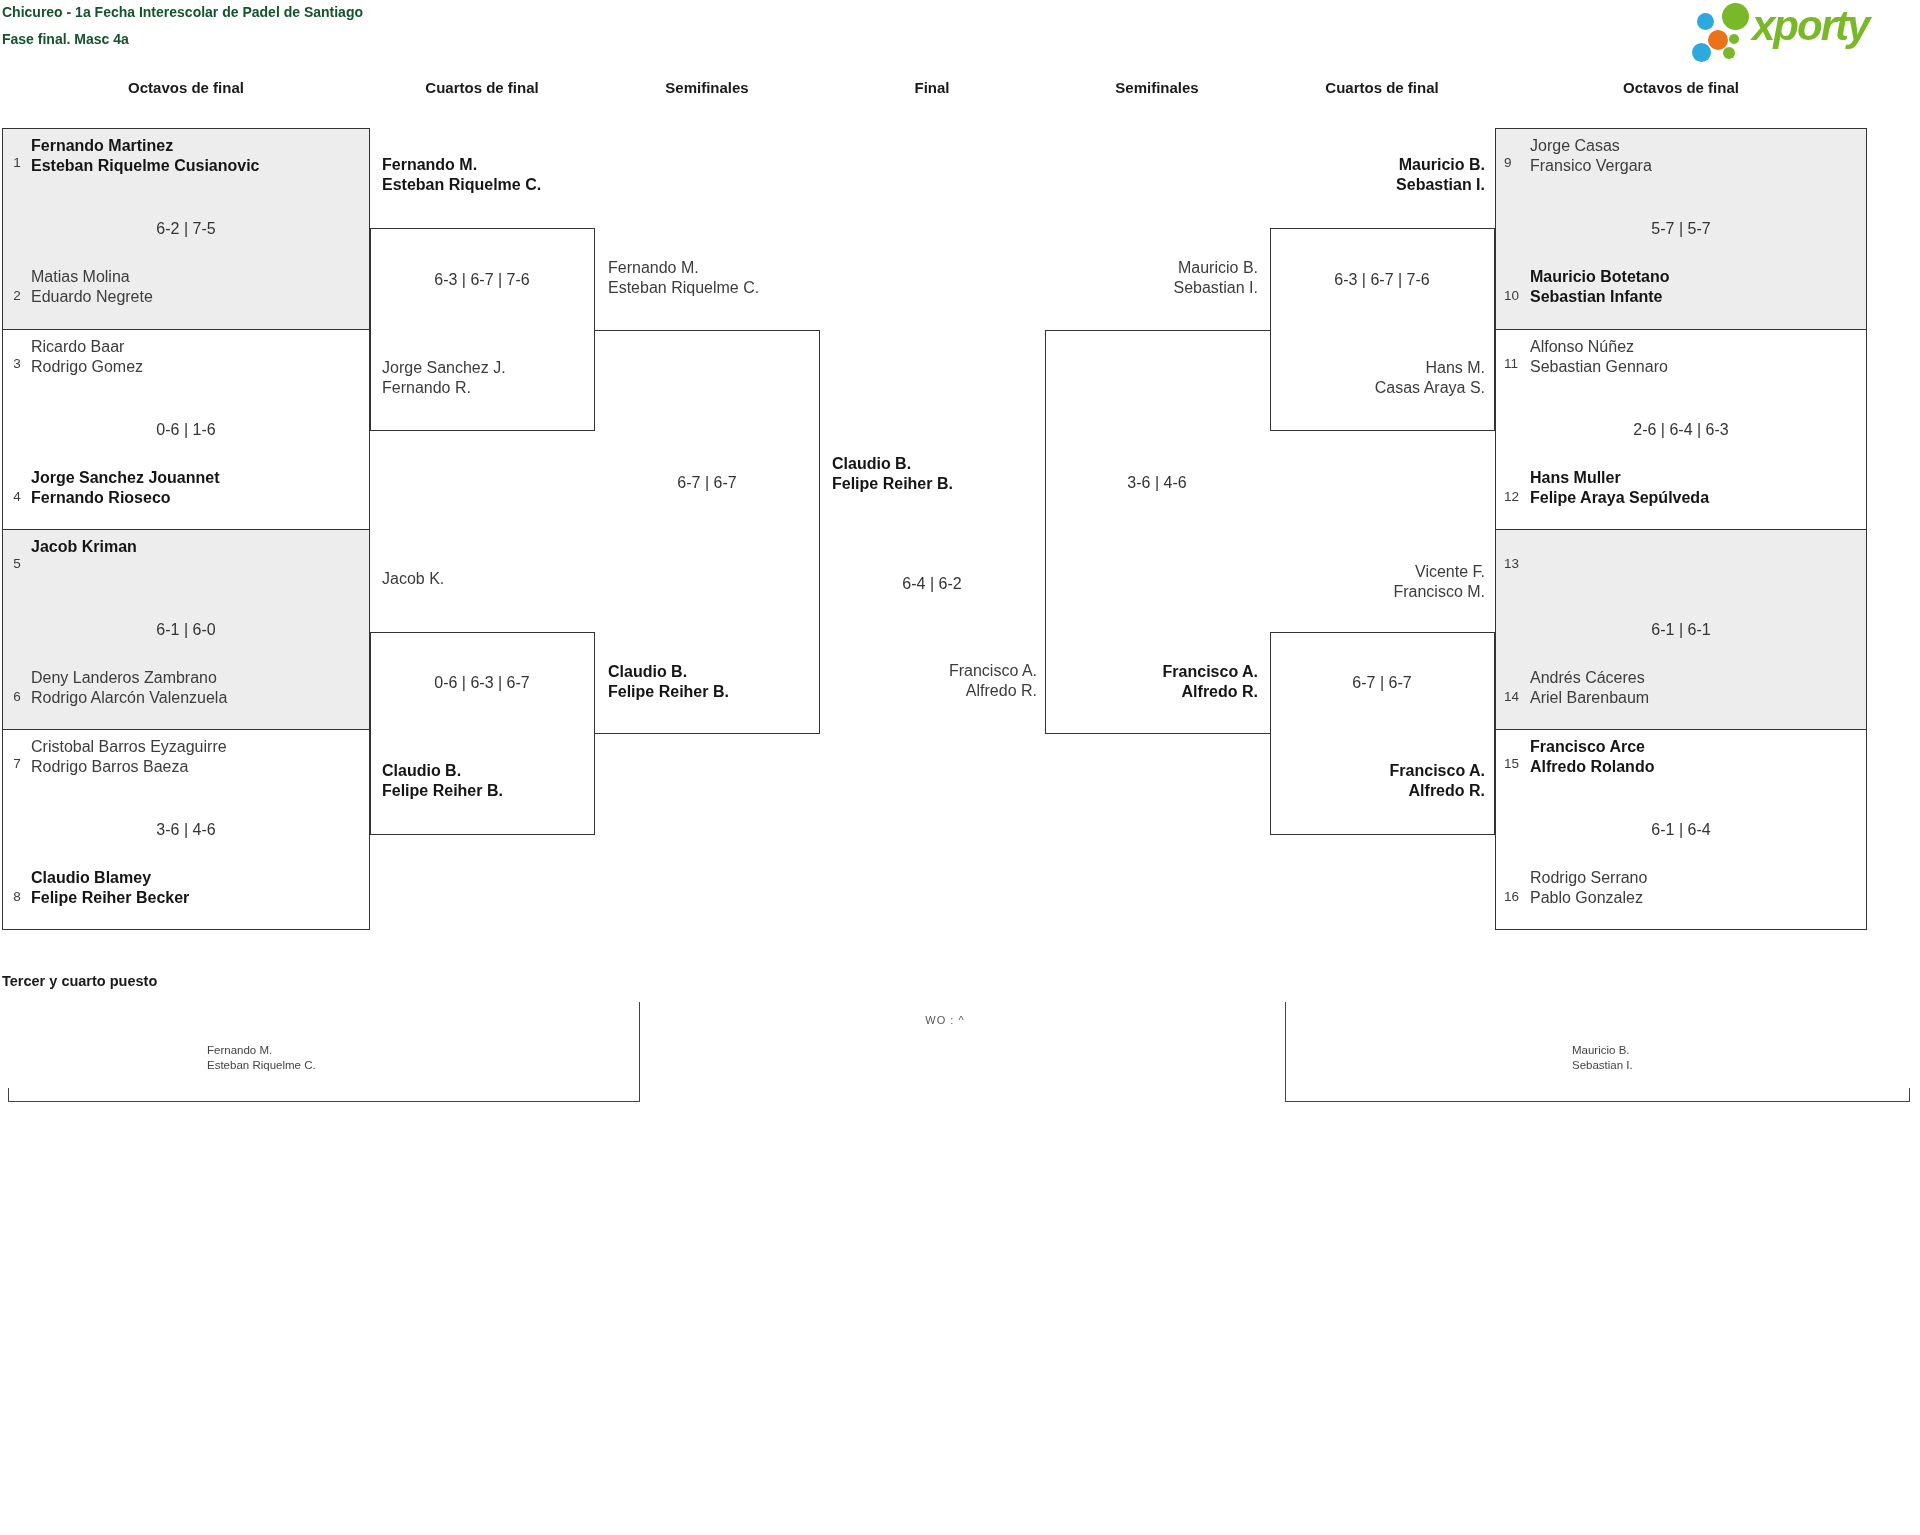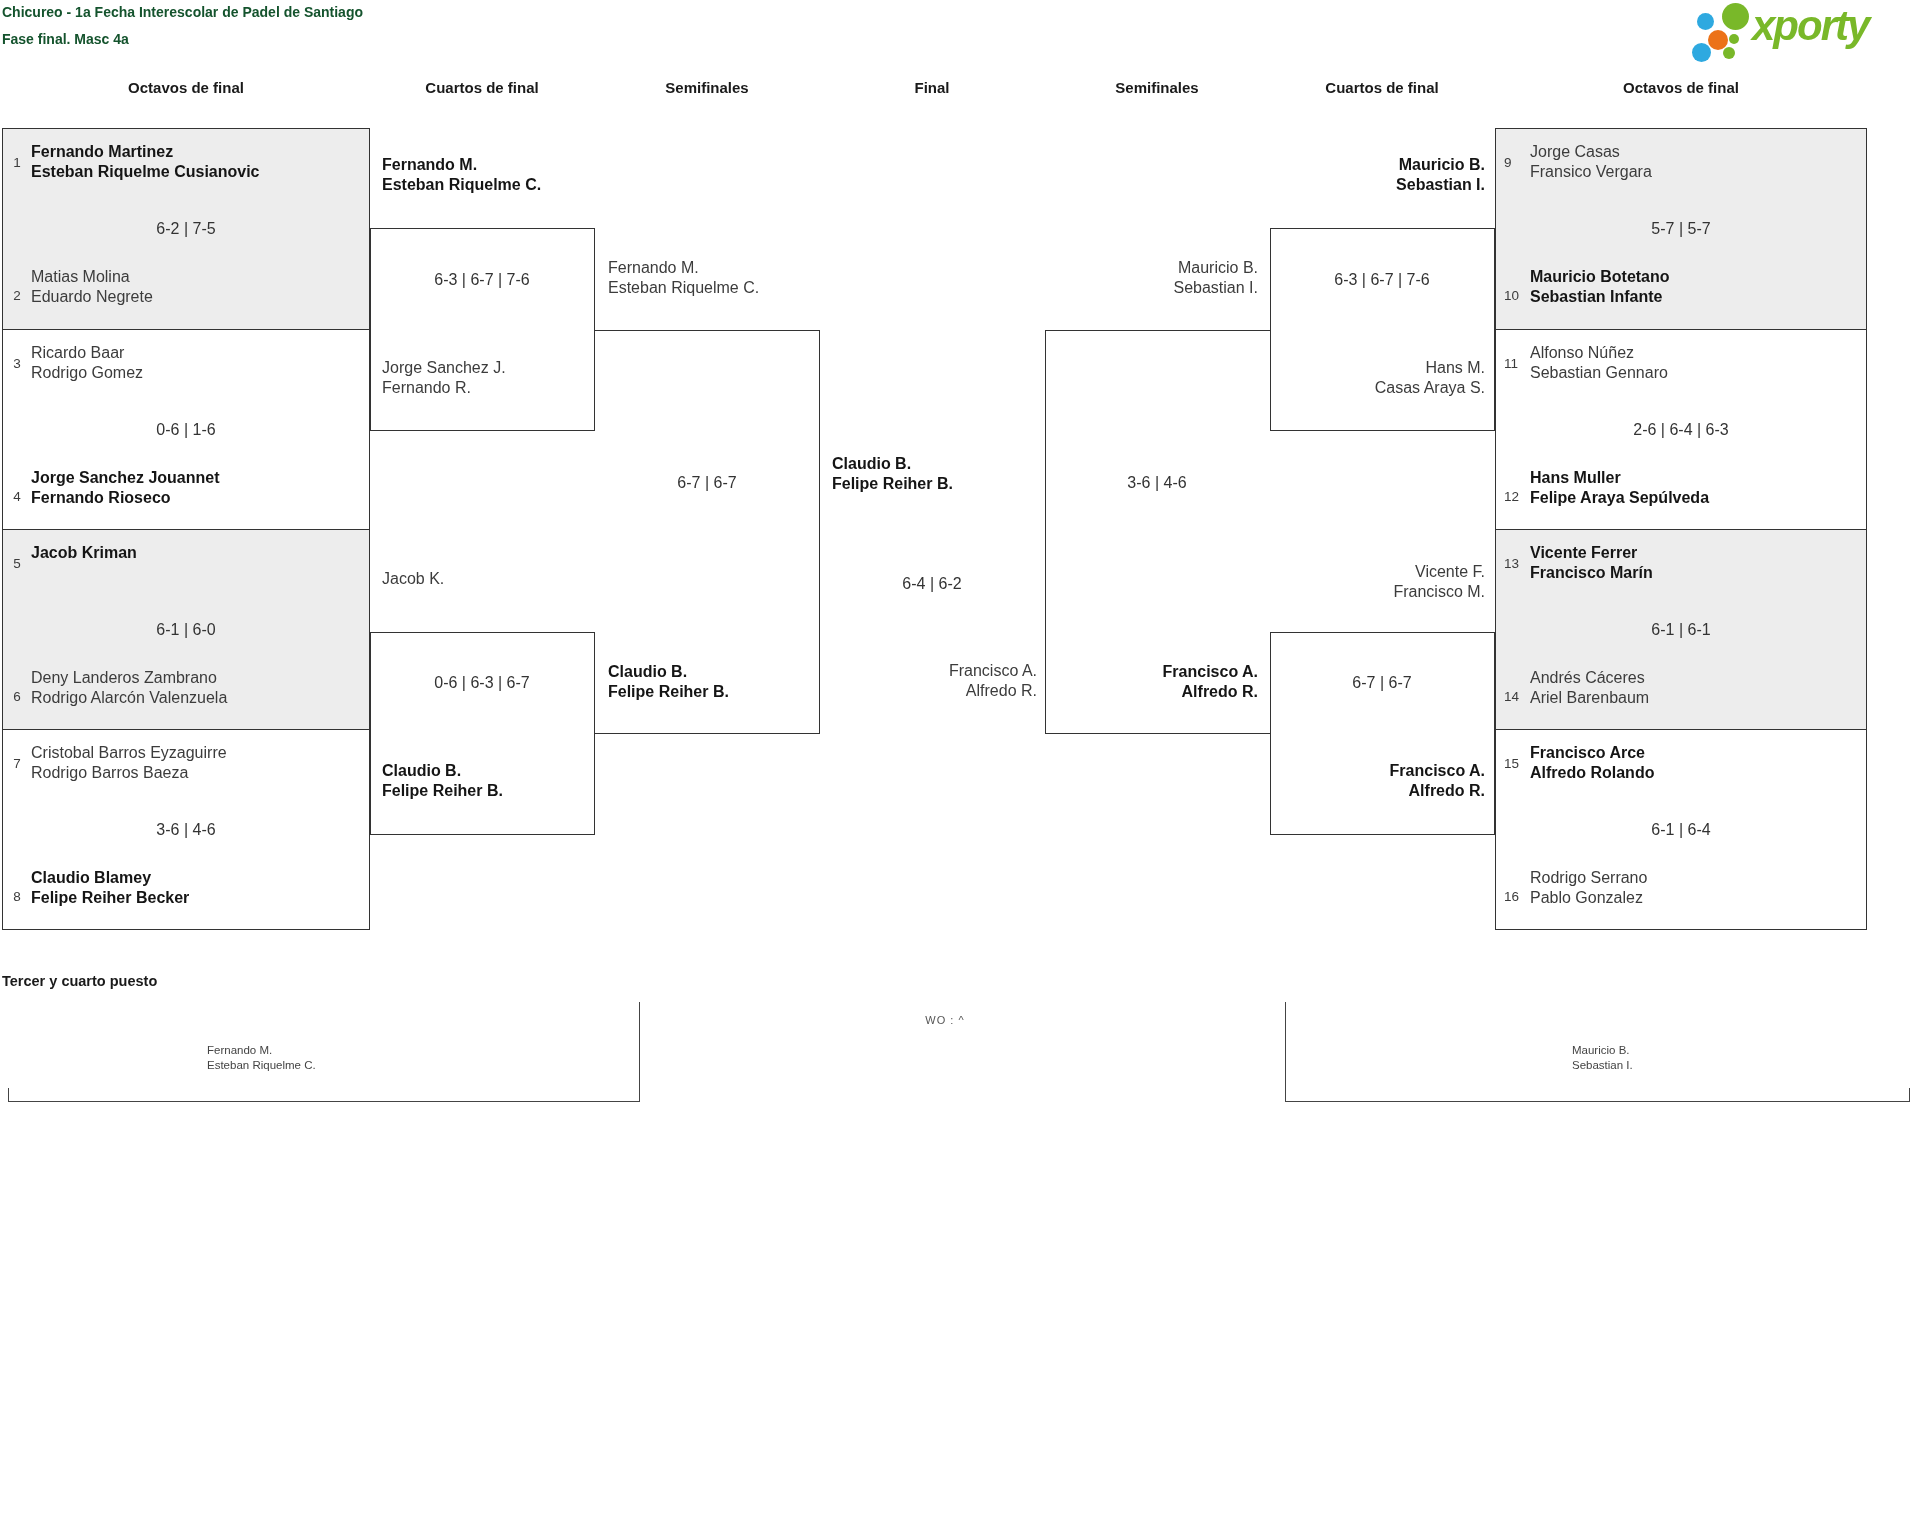--- a/index.html
+++ b/index.html
@@ -32,21 +32,21 @@
   .orow + .orow { border-top:1px solid #333; }
   .orow.shaded { background:#ededed; }
   .seed { position:absolute; font-size:13.5px; color:#3c3c3c; }
   .ocol.left  .seed { left:5px; width:18px; text-align:center; }
   .ocol.right .seed { left:8px; width:26px; text-align:left; }
   .seed.st { top:26px; }
   .seed.sb { top:159px; }
   .team { position:absolute; right:10px; font-size:16px; line-height:19.5px; color:#3c3c3c; }
   .ocol.left  .team { left:28px; }
   .ocol.right .team { left:34px; }
-  .team.tt { top:13px; }
+  .team.tt { top:7px; }
   .team.tb { top:138px; }
   .team.b, .nm.b { font-weight:bold; color:#151515; }
   .mscore { position:absolute; left:0; right:0; top:100px; transform:translateY(-50%); text-align:center; font-size:16px; color:#333; }
 
   
   .bbox { position:absolute; border:1px solid #333; width:225px; }
   .qf { height:203px; }
   .lqf1 { left:370px; top:228px; }
   .lqf2 { left:370px; top:632px; }
   .rqf1 { left:1270px; top:228px; }
@@ -174,24 +174,20 @@
     </div>
     <div class="mscore">2-6 | 6-4 | 6-3</div>
     <span class="seed sb">12</span>
     <div class="team tb b">
       <div>Hans Muller</div>
       <div>Felipe Araya Sepúlveda</div>
     </div>
   </div>
   <div class="orow shaded">
     <span class="seed st">13</span>
-    <div class="team tt b">
-      <div>Vicente Ferrer</div>
-      <div>Francisco Marín</div>
-    </div>
     <div class="mscore">6-1 | 6-1</div>
     <span class="seed sb">14</span>
     <div class="team tb">
       <div>Andrés Cáceres</div>
       <div>Ariel Barenbaum</div>
     </div>
   </div>
   <div class="orow">
     <span class="seed st">15</span>
     <div class="team tt b">

